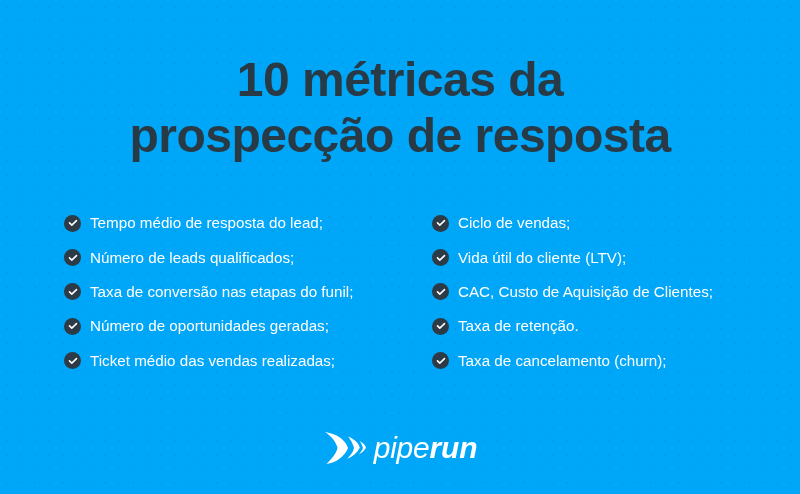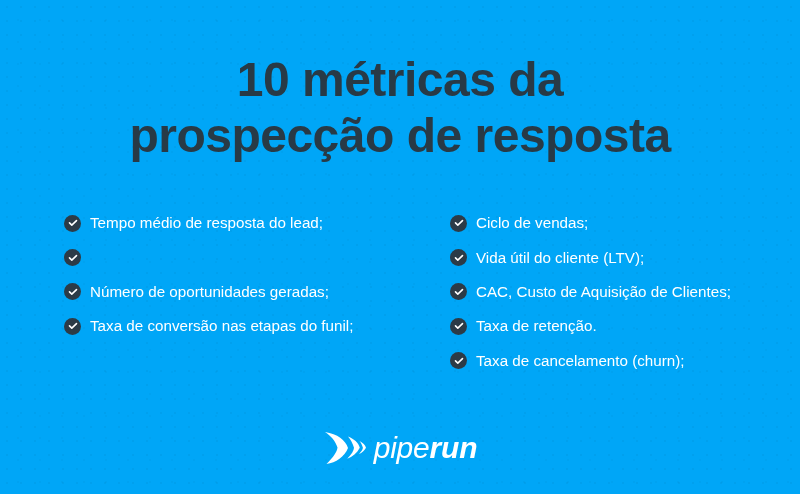--- a/index.html
+++ b/index.html
@@ -53,21 +53,21 @@
     left: 0;
     top: 206px;
     width: 800px;
     height: 175px;
   }
   .list-col {
     position: absolute;
     top: 0;
   }
   #list-col-left  { left: 64px;  width: 370px; }
-  #list-col-right { left: 450px; width: 340px; }
+  #list-col-right { left: 432px; width: 340px; }
 
   .list-item {
     display: flex;
     align-items: center;
     height: 34.4px;
   }
   .check-icon {
     flex: 0 0 auto;
     width: 17px;
     height: 17px;
@@ -141,40 +141,49 @@
         </span>
         <span class="item-label">Tempo médio de resposta do lead;</span>
       </div>
 
       <div class="list-item">
         <span class="check-icon">
           <svg width="11" height="11" viewBox="0 0 11 11" aria-hidden="true">
             <path d="M2 5.4 L4.3 7.6 L9 3.1" fill="none" stroke="#ffffff" stroke-width="1.6" stroke-linecap="round" stroke-linejoin="round"></path>
           </svg>
         </span>
+        <span class="item-label">Número de leads qualificados;</span>
+      </div>
+
+      <div class="list-item">
+        <span class="check-icon">
+          <svg width="11" height="11" viewBox="0 0 11 11" aria-hidden="true">
+            <path d="M2 5.4 L4.3 7.6 L9 3.1" fill="none" stroke="#ffffff" stroke-width="1.6" stroke-linecap="round" stroke-linejoin="round"></path>
+          </svg>
+        </span>
+        <span class="item-label">Taxa de conversão nas etapas do funil;</span>
       </div>
 
       <div class="list-item">
         <span class="check-icon">
           <svg width="11" height="11" viewBox="0 0 11 11" aria-hidden="true">
             <path d="M2 5.4 L4.3 7.6 L9 3.1" fill="none" stroke="#ffffff" stroke-width="1.6" stroke-linecap="round" stroke-linejoin="round"></path>
           </svg>
         </span>
         <span class="item-label">Número de oportunidades geradas;</span>
       </div>
 
       <div class="list-item">
         <span class="check-icon">
           <svg width="11" height="11" viewBox="0 0 11 11" aria-hidden="true">
             <path d="M2 5.4 L4.3 7.6 L9 3.1" fill="none" stroke="#ffffff" stroke-width="1.6" stroke-linecap="round" stroke-linejoin="round"></path>
           </svg>
         </span>
-        <span class="item-label">Taxa de conversão nas etapas do funil;</span>
-      </div>
-
+        <span class="item-label">Ticket médio das vendas realizadas;</span>
+      </div>
 
     </div>
 
     <div class="list-col" id="list-col-right">
 
       <div class="list-item">
         <span class="check-icon">
           <svg width="11" height="11" viewBox="0 0 11 11" aria-hidden="true">
             <path d="M2 5.4 L4.3 7.6 L9 3.1" fill="none" stroke="#ffffff" stroke-width="1.6" stroke-linecap="round" stroke-linejoin="round"></path>
           </svg>

